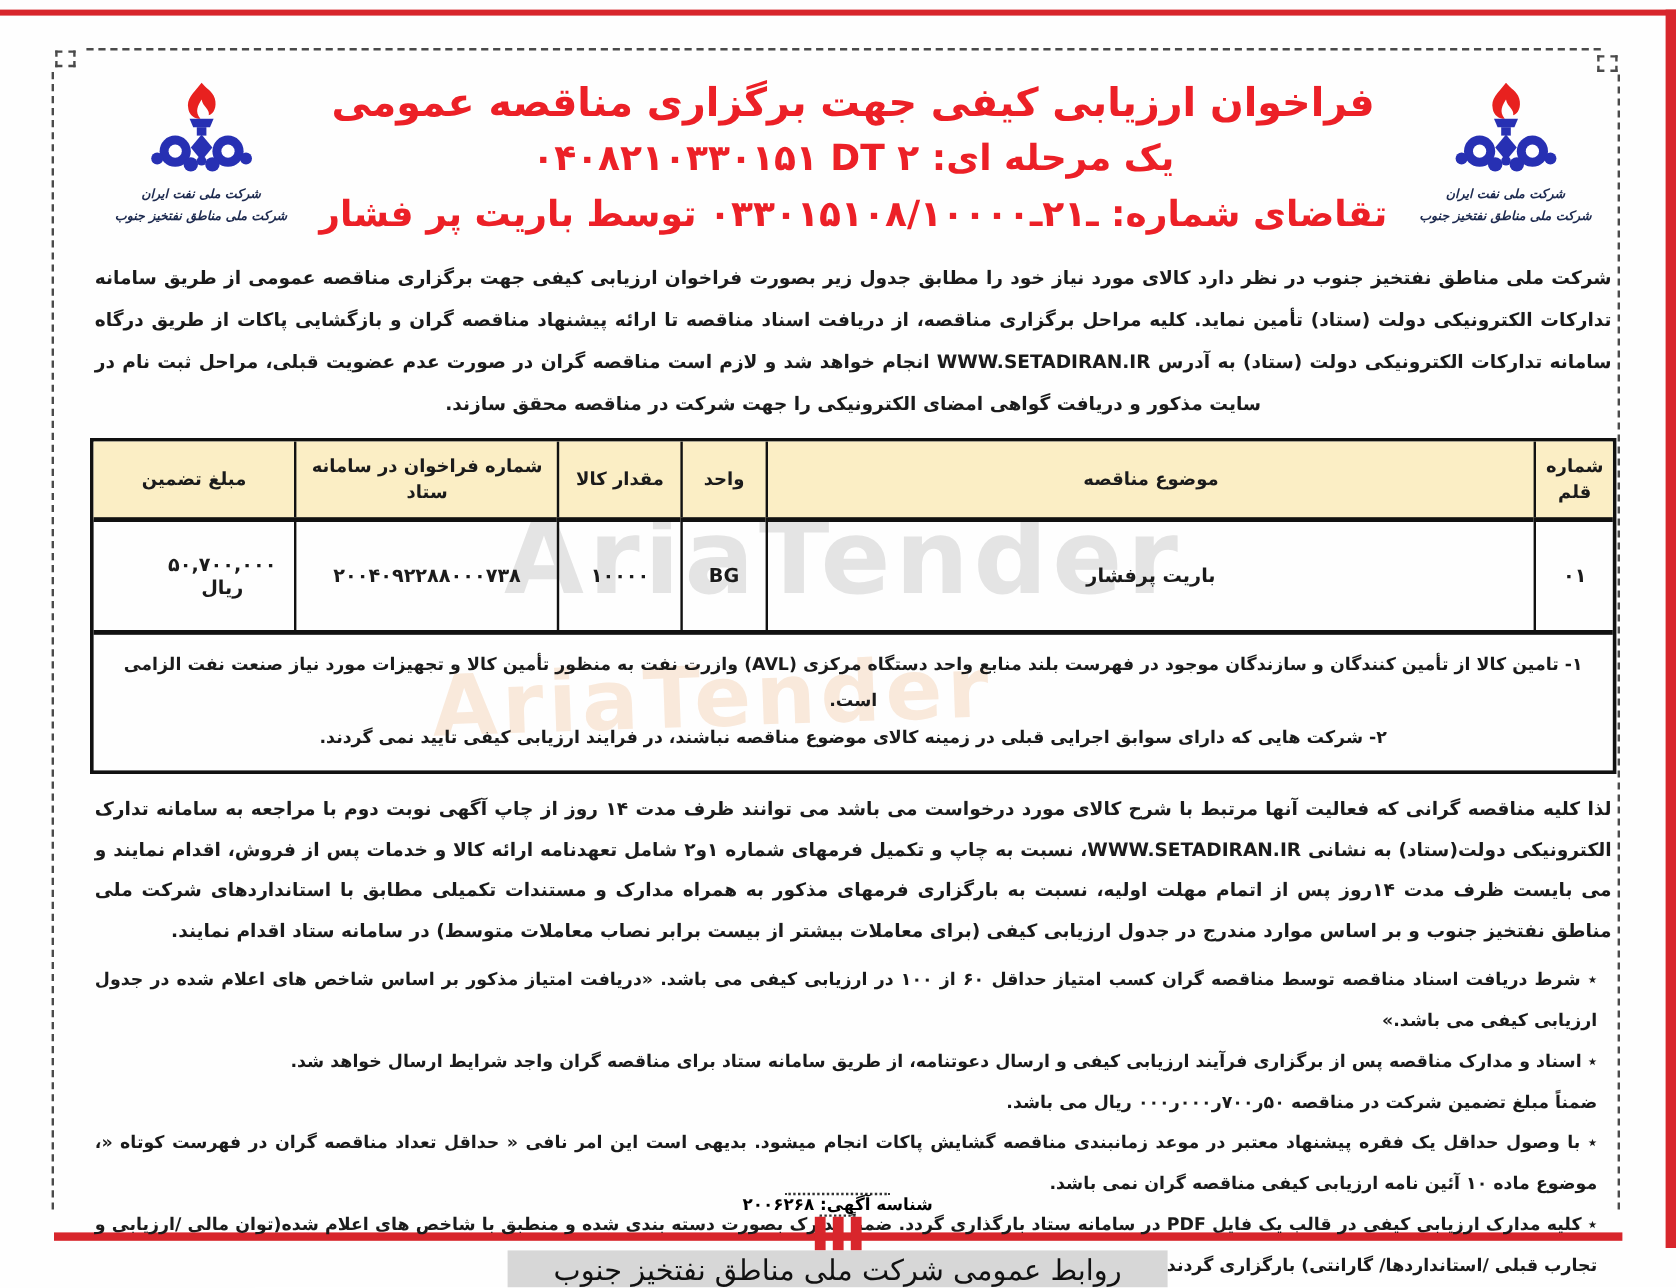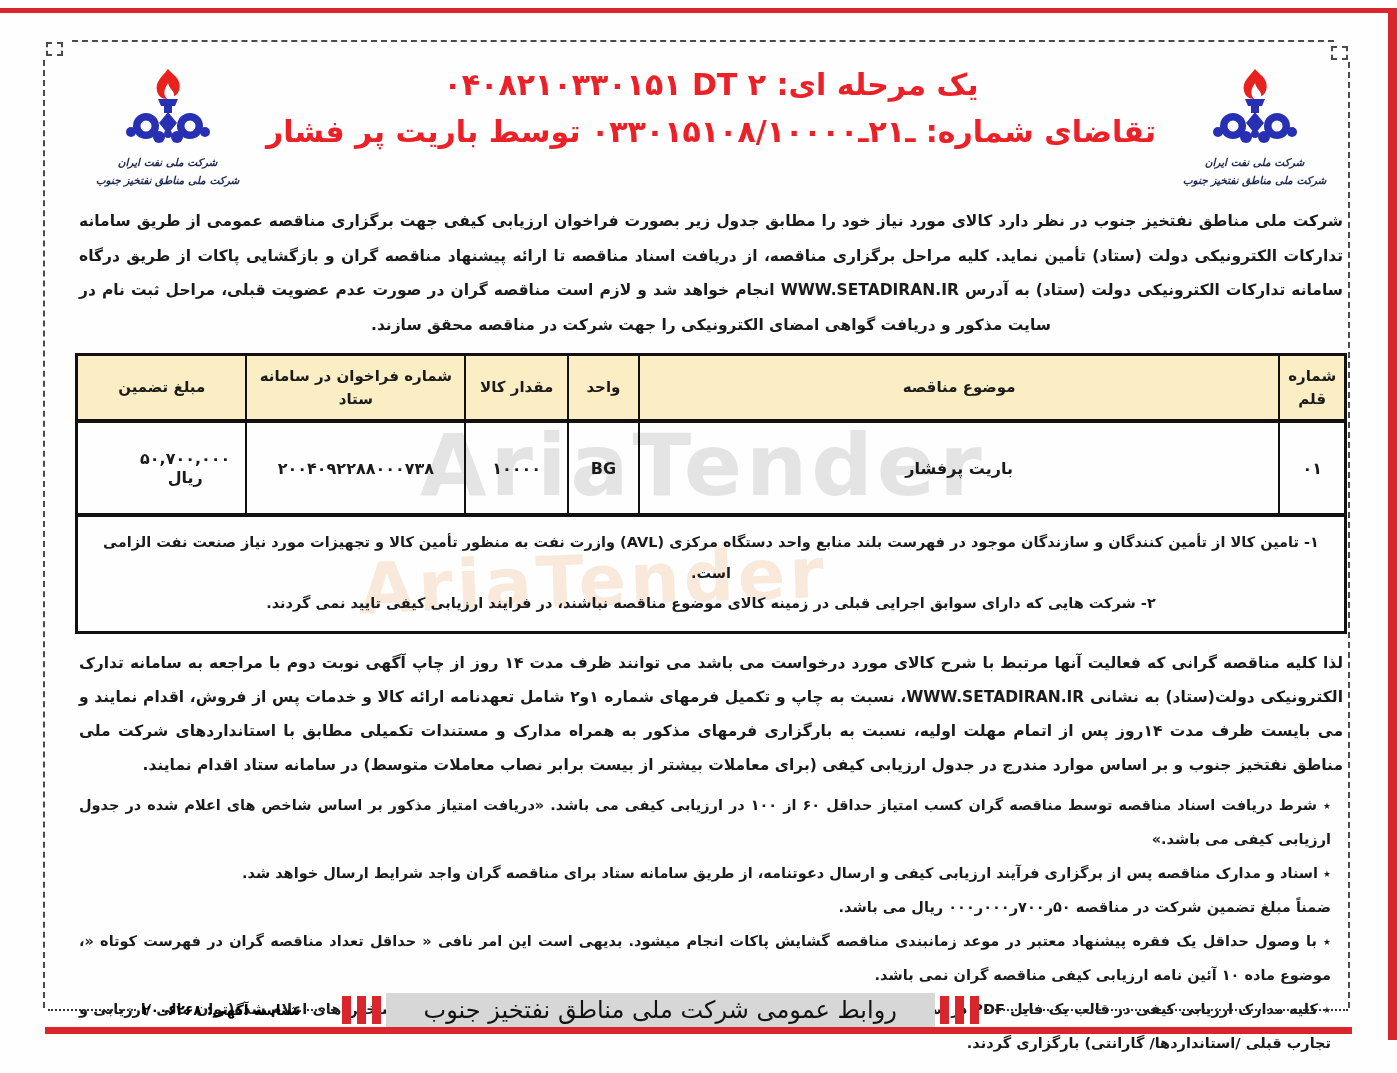--- a/index.html
+++ b/index.html
@@ -47,21 +47,21 @@
   table.tnd td{font-size:16px;font-weight:700;text-align:center;height:92px;border:2px solid #111;border-top:4px solid #111;border-bottom:none;}
   table.tnd td:first-child{border-right:none;} table.tnd td:last-child{border-left:none;padding-left:48px;}
   .notes{border-top:4px solid #111;padding:10px 16px 12px 16px;text-align:center;font-size:14.5px;font-weight:800;line-height:2.1;}
 
   
   .bodyp{margin:12px 4px 6px 4px;font-size:15.5px;font-weight:700;line-height:2.2;text-align:justify;}
   .bullets{margin:2px 16px 0 4px;font-size:14.5px;font-weight:700;line-height:2.35;text-align:justify;}
   .bullets p{margin:0;}
 
   
-  .foot{position:absolute;left:48px;top:994px;width:1300px;height:32px;display:flex;align-items:center;z-index:2;}
+  .foot{position:absolute;left:48px;top:994px;width:1300px;height:32px;display:flex;align-items:center;z-index:2;flex-direction:column;}
   .dotlead{border-bottom:2px dotted #333;height:1px;align-self:center;}
   .d1{width:88px;} .d2{width:30px;flex:0 0 auto;} .d3{flex:1 1 auto;}
   .adid{direction:rtl;font-size:14px;font-weight:800;padding:0 6px;white-space:nowrap;}
   .bars{display:flex;gap:6px;margin:0 5px;flex:0 0 auto;}
   .bars i{display:block;width:9px;height:28px;background:#d8262c;}
   .prbox{background:#d7d7d7;padding:3px 38px;font-size:24px;font-weight:400;direction:rtl;white-space:nowrap;color:#111;}
 </style>
 </head>
 <body>
 
@@ -98,20 +98,21 @@
           <circle cx="55" cy="69" r="6" fill="#2730b3"></circle>
           <circle cx="46" cy="66" r="4" fill="#2730b3"></circle>
         </svg>
         <div class="logo-cap">
           <div>شرکت ملی نفت ایران</div>
           <div>شرکت ملی مناطق نفتخیز جنوب</div>
         </div>
       </div>
 
       <div class="titles">
+        <div class="t1">فراخوان ارزیابی کیفی جهت برگزاری مناقصه عمومی</div>
         <div class="t2">
           <span>یک  مرحله ای:</span>
           <span class="ltr">۰۴۰۸۲۱۰۳۳۰۱۵۱ DT ۲</span>
         </div>
         <div class="t3">
           <span>تقاضای شماره:</span>
           <span class="ltr">۰۳۳۰۱۵۱ـ۲۱ـ۰۸/۱۰۰۰۰</span>
           <span>توسط باریت پر فشار</span>
         </div>
       </div>

